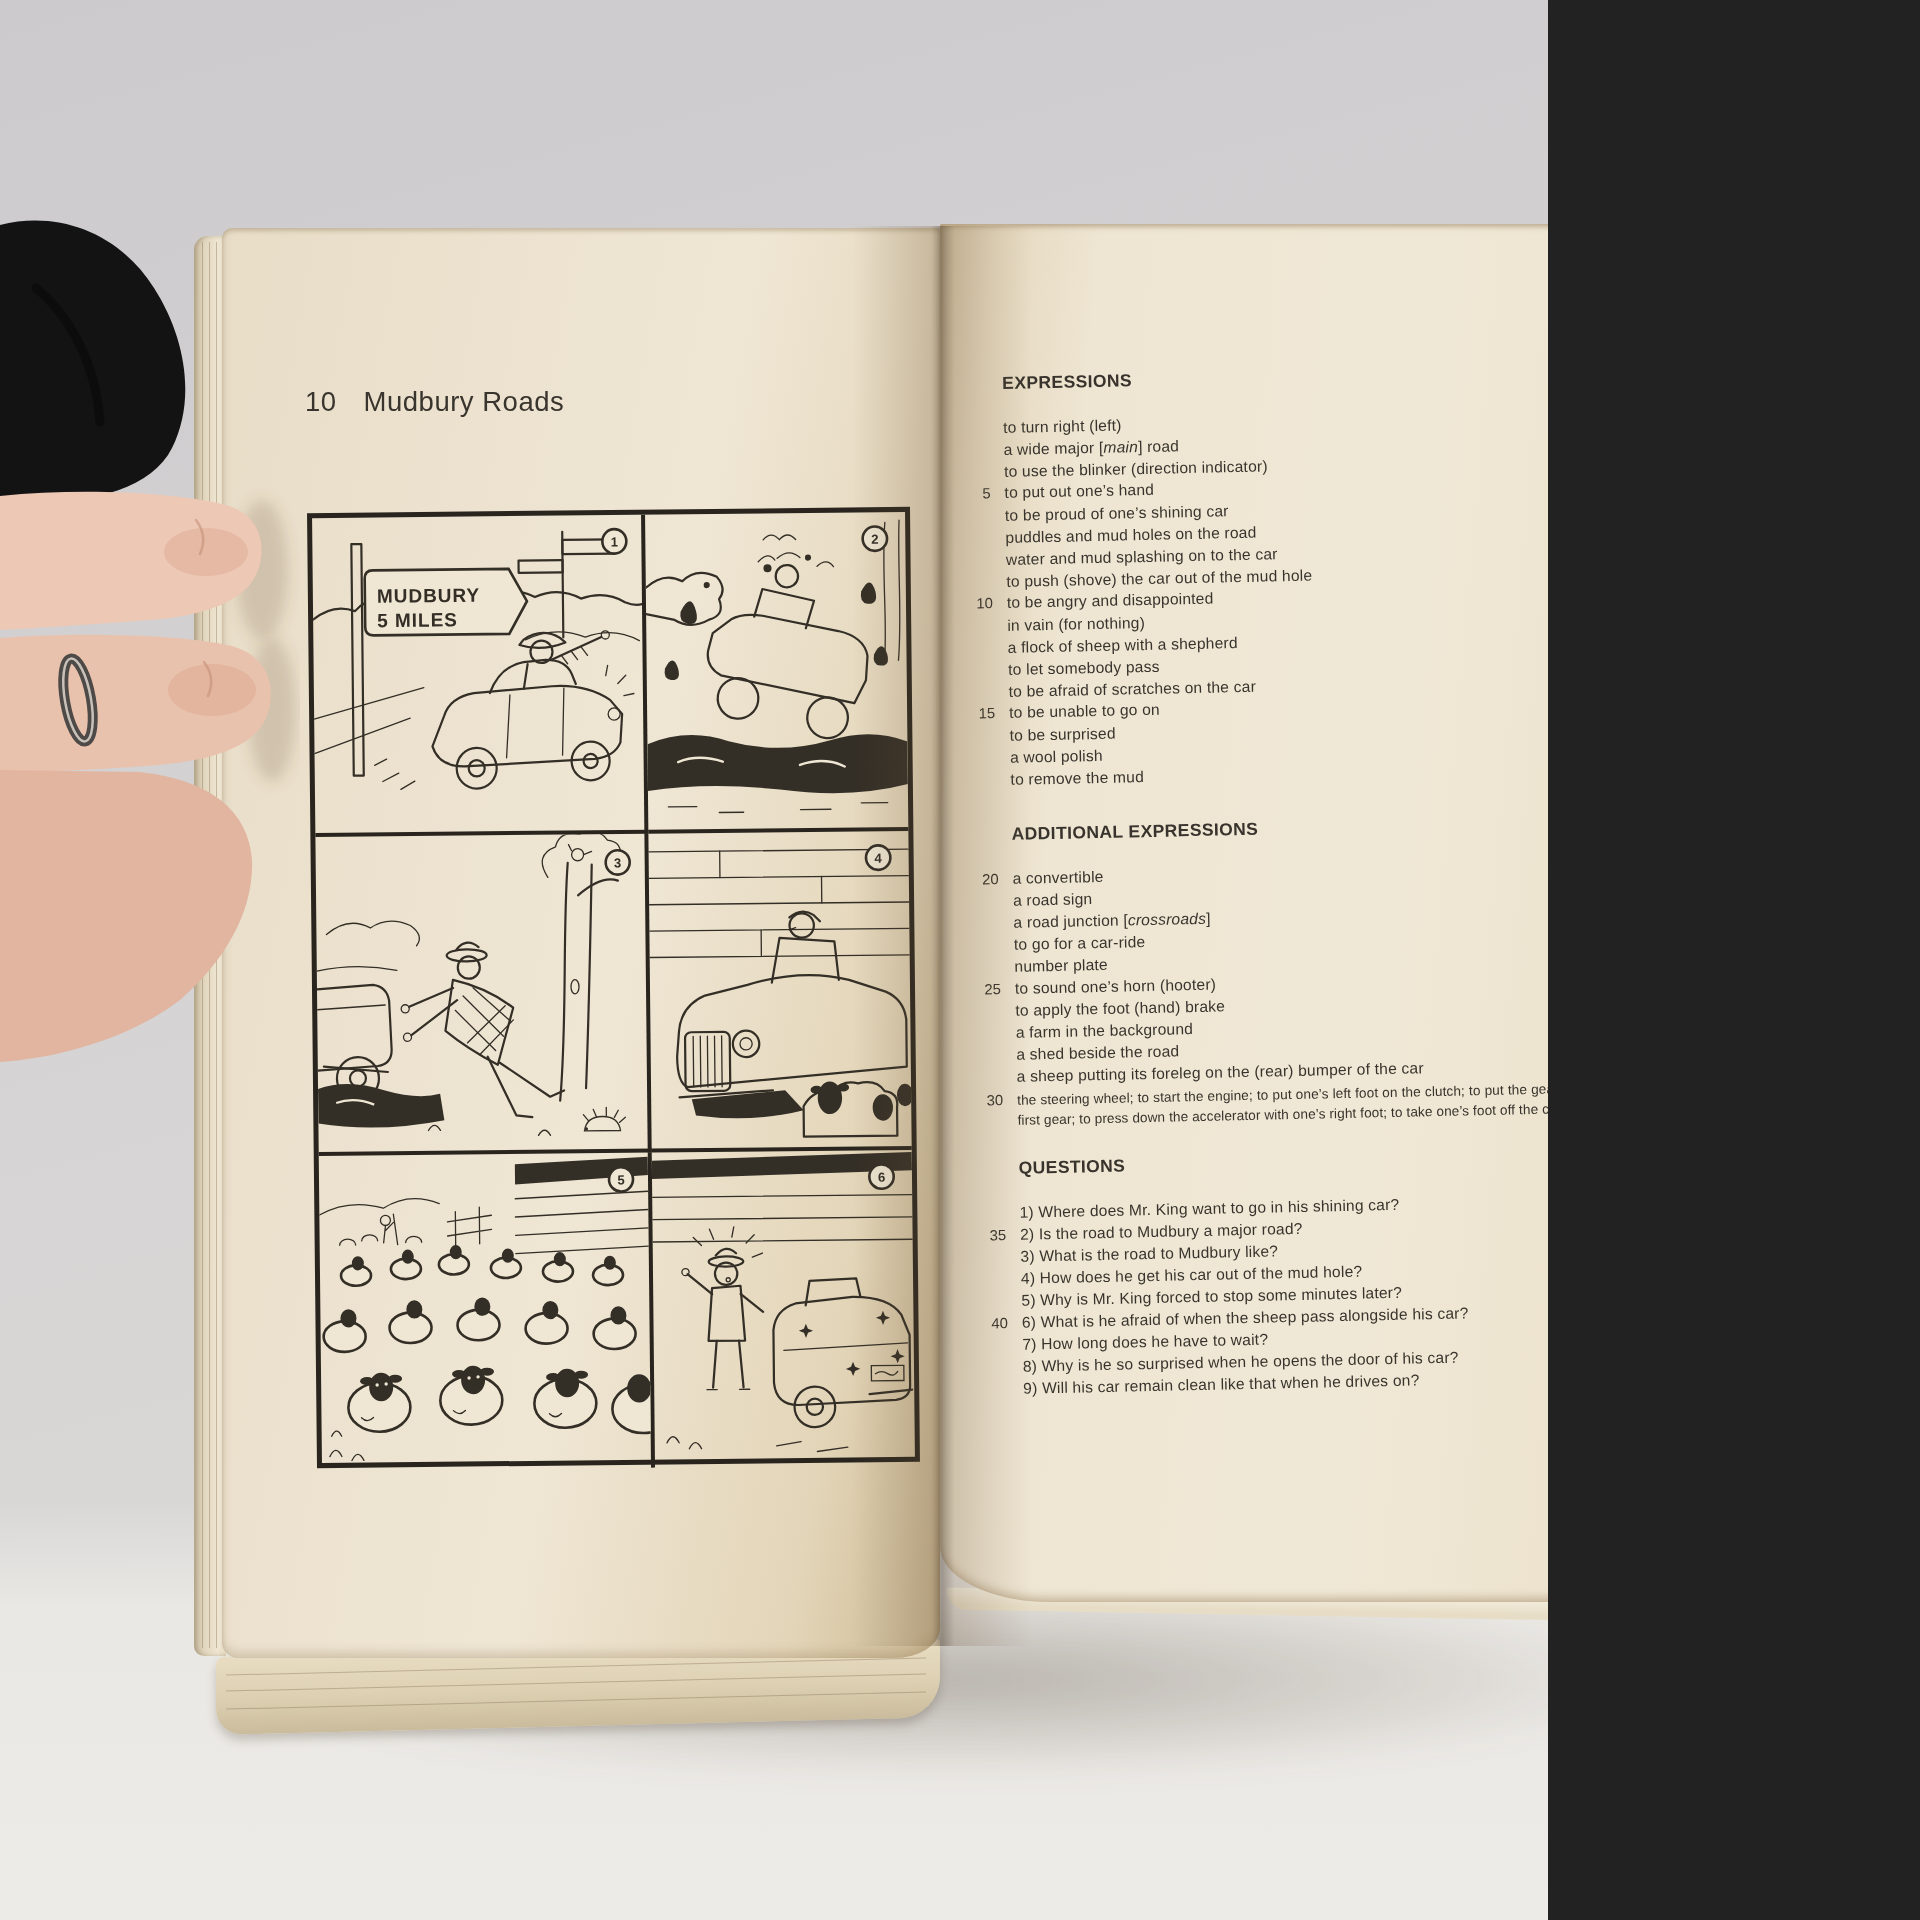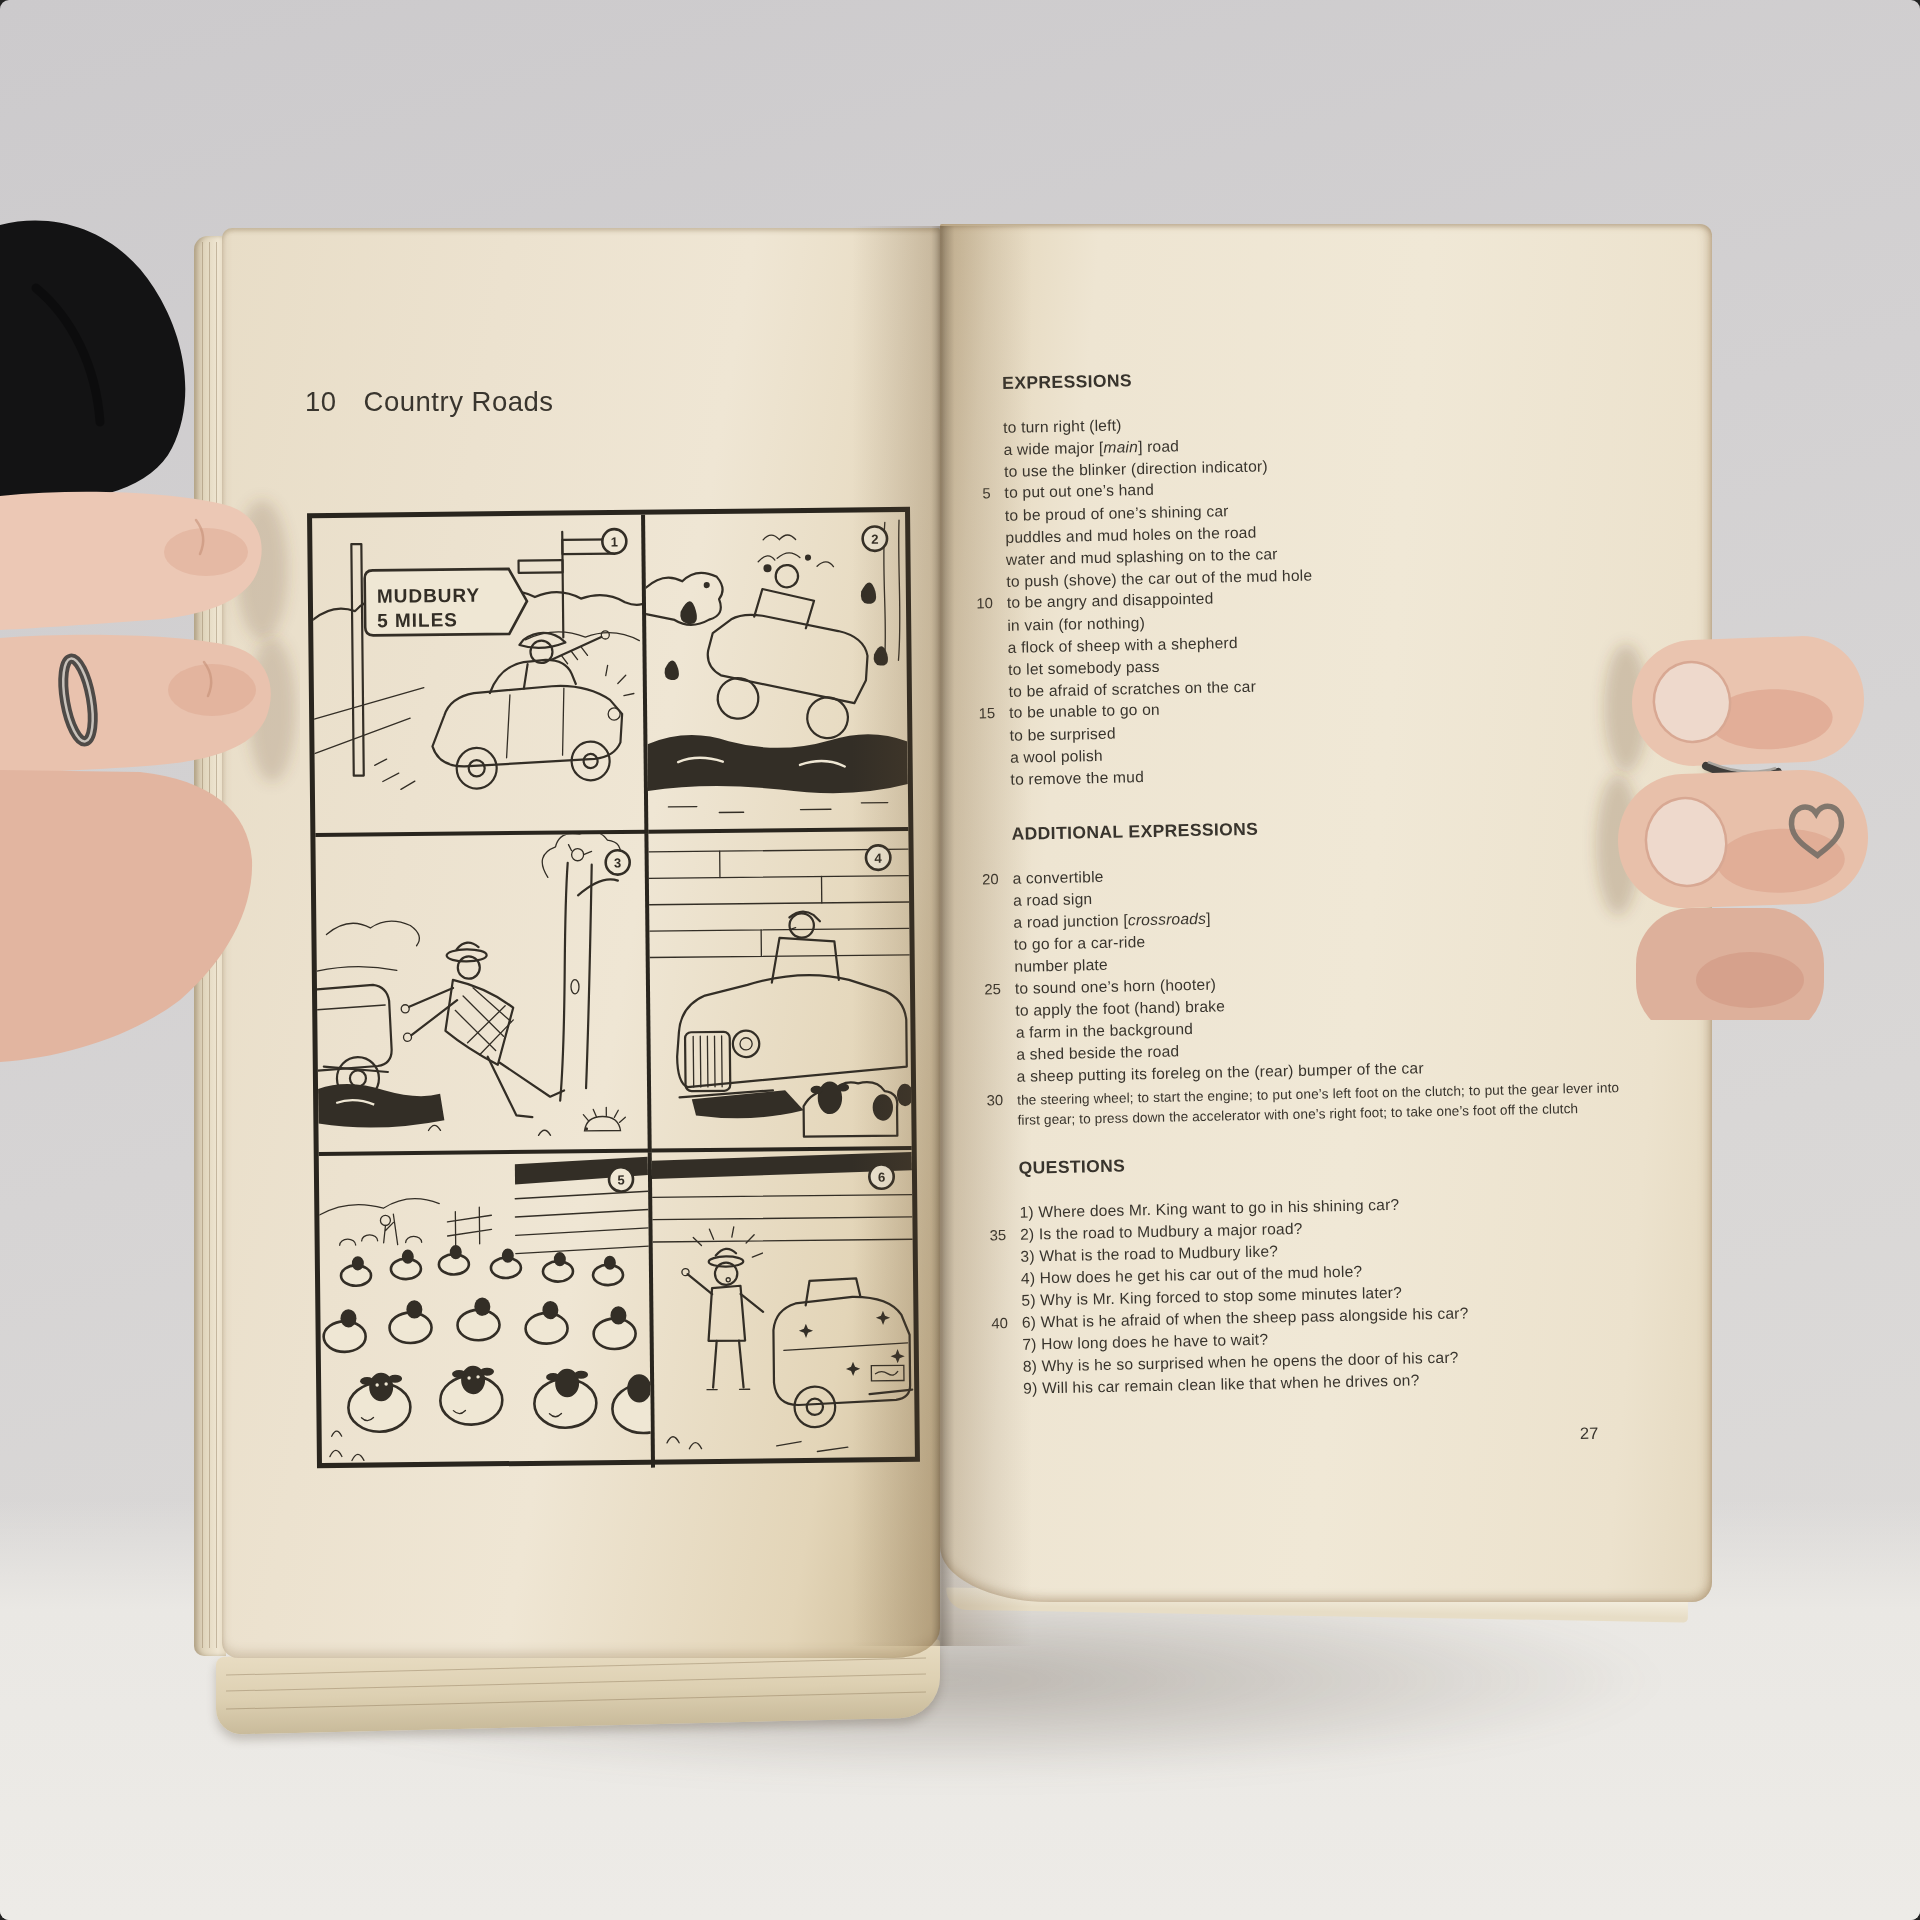--- a/index.html
+++ b/index.html
@@ -1,17 +1,17 @@
 <!DOCTYPE html>
 <html><head>
 <meta charset="utf-8">
 <style>
   html,body{margin:0;padding:0;background:#222;}
-  .stage{position:relative;width:1920px;height:1920px;overflow:hidden;
-         font-family:"Liberation Sans",sans-serif;color:#34302a;border-radius:9px;}
+  .stage{position:relative;width:1548px;height:1920px;overflow:hidden;
+         font-family:"Liberation Sans",sans-serif;color:#34302a;}
   .backdrop{position:absolute;inset:0;
     background:linear-gradient(165deg,#cccacc 0%,#d3d1d2 35%,#d9d7d6 65%,#dedcda 100%);}
   .table-surface{position:absolute;left:0;top:1500px;width:1920px;height:420px;
     background:linear-gradient(to bottom,rgba(235,233,229,0) 0,#eae8e4 110px,#edebe7 100%);}
   
   .book-shadow{position:absolute;left:230px;top:1580px;width:1440px;height:200px;
     background:radial-gradient(ellipse at 50% 50%,rgba(70,58,45,.30),rgba(70,58,45,0) 70%);
     filter:blur(14px);}
   .page{position:absolute;}
   .page-stack-left{position:absolute;left:194px;top:236px;width:32px;height:1420px;
@@ -96,21 +96,21 @@
     <div class="bottom-stack-left">
       <i style="top:18px"></i>
         <i style="top:34px"></i>
         <i style="top:52px"></i>
     </div>
     <div class="bottom-sliver-right"></div>
 
     <div class="page left-page">
       <div class="chapter-row">
         <span>10</span>
-        <span>Country Roads</span>
+        <span>Mudbury Roads</span>
       </div>
 
       <div class="comic">
 
         <div class="panel pb-r pb-b">
           <svg viewBox="0 0 329 310" preserveAspectRatio="none">
             <path class="s" d="M0,100 Q20,84 42,92 Q58,74 84,84 Q102,68 128,80 Q150,66 176,78 Q198,68 222,80 Q246,70 268,82 Q292,74 312,86 Q322,90 329,88"></path>
             <path class="s1" d="M212,122 q30,-14 60,-2 q28,-10 54,4"></path>
             <path class="s1" d="M0,198 L110,168 M0,232 L96,198"></path>
             <g>

